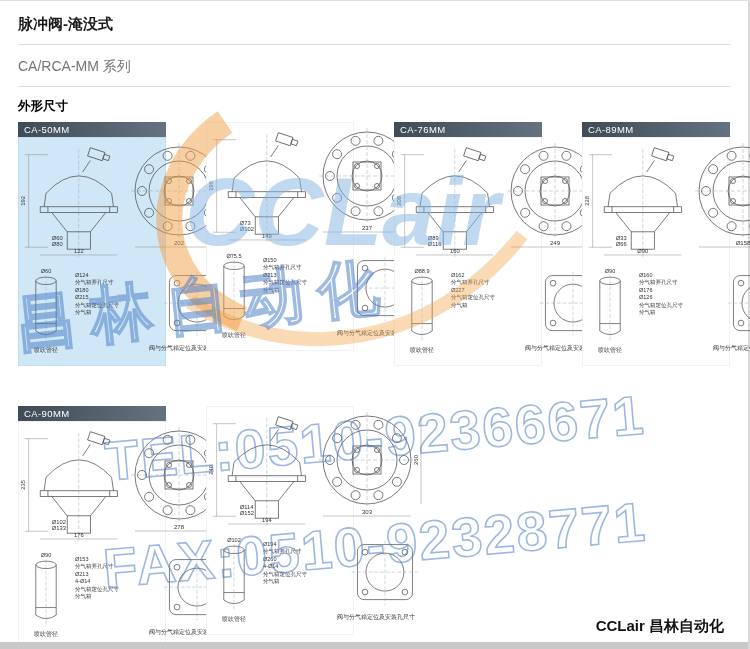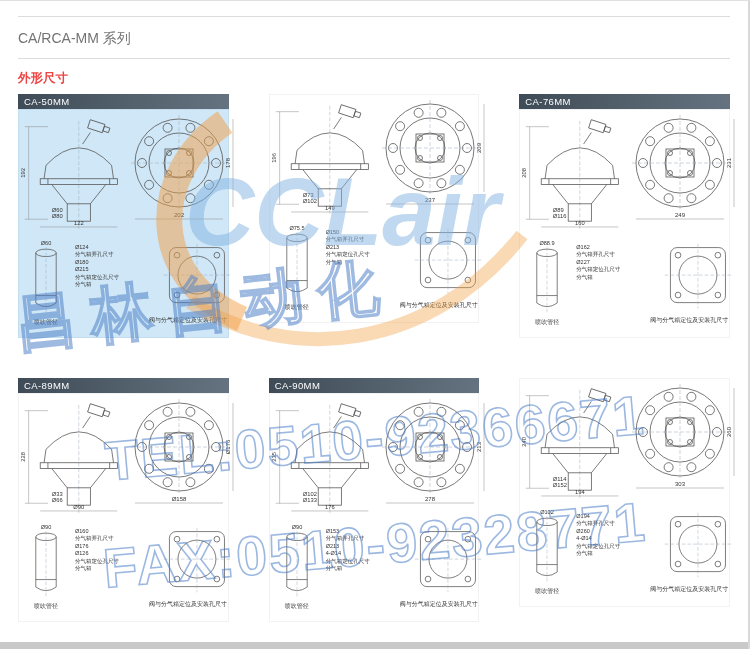--- a/index.html
+++ b/index.html
@@ -8,26 +8,26 @@
     background:#fff;font-family:"Liberation Sans","DejaVu Sans",sans-serif;
     border-top:1px solid #e0e0e0;box-sizing:border-box;
   }
   .page{position:relative;width:750px;height:649px;border-right:2px solid #d8d8d8;box-sizing:border-box;}
 
   
   .header{padding:14px 18px 0 18px;position:relative;z-index:2;}
   .page-title{font-size:15px;font-weight:bold;color:#1a1a1a;margin:0 0 9px 0;}
   .rule{border-bottom:1px solid #ddd;height:1px;}
   .series-title{font-size:14px;color:#737373;margin:13px 0 9px 0;font-weight:normal;}
-  .section-label{font-size:12.5px;font-weight:bold;color:#ef4444;margin:11px 0 7px 0;}
+  .section-label{font-size:12.5px;font-weight:bold;color:#000000;margin:11px 0 7px 0;}
 
   
   .grid{
     position:relative;z-index:1;
-    margin:0 18px;display:grid;grid-template-columns:repeat(3,1fr);
+    margin:0 18px;display:grid;grid-template-columns:repeat(4,1fr);
     column-gap:12px;row-gap:10px;gap:40px;
   }
   .panel{position:relative;}
   .panel-header{
     height:15px;line-height:15px;padding:0 6px;
     background:linear-gradient(90deg,#3f4c58,#64737f);
     color:#fff;font-size:9.5px;letter-spacing:.4px;
   }
   .panel-body{
     position:relative;height:229px;background:#fff;border:1px solid #f2f2f2;box-sizing:border-box;
@@ -69,20 +69,21 @@
   
   .footer-brand{position:absolute;right:24px;bottom:14px;font-size:15px;font-weight:bold;color:#111;z-index:6;}
   .bottom-bar{position:absolute;left:0;right:0;bottom:0;height:8px;background:#c9c9c9;z-index:6;}
 </style>
 </head>
 <body>
 
 <div class="page">
 
   <div class="header">
+    <div class="page-title">脉冲阀-淹没式</div>
     <div class="rule"></div>
     <div class="series-title">CA/RCA-MM  系列</div>
     <div class="rule"></div>
     <div class="section-label">外形尺寸</div>
   </div>
 
   <div class="grid">
     <div class="panel">
       <div class="panel-header">CA-50MM</div>
       <div class="panel-body highlight">
@@ -614,14 +615,15 @@
     <svg class="wm-logo" viewBox="0 0 430 290">
       <path d="M95 55 C 18 108, 18 212, 112 252" stroke="rgba(242,160,70,0.5)" stroke-width="26" fill="none"></path>
       <path d="M60 235 C 160 298, 300 284, 392 168" stroke="rgba(242,160,70,0.4)" stroke-width="14" fill="none"></path>
       <text x="55" y="178" font-size="96" fill="rgba(130,180,225,0.5)">CCLair</text>
     </svg>
     <div class="wm-cn">昌林自动化</div>
     <div class="wm-line wm-tel">TEL:0510-92366671</div>
     <div class="wm-line wm-fax">FAX:0510-92328771</div>
   </div>
 
+  <div class="footer-brand">CCLair 昌林自动化</div>
   <div class="bottom-bar"></div>
 </div>
 
 </body></html>

